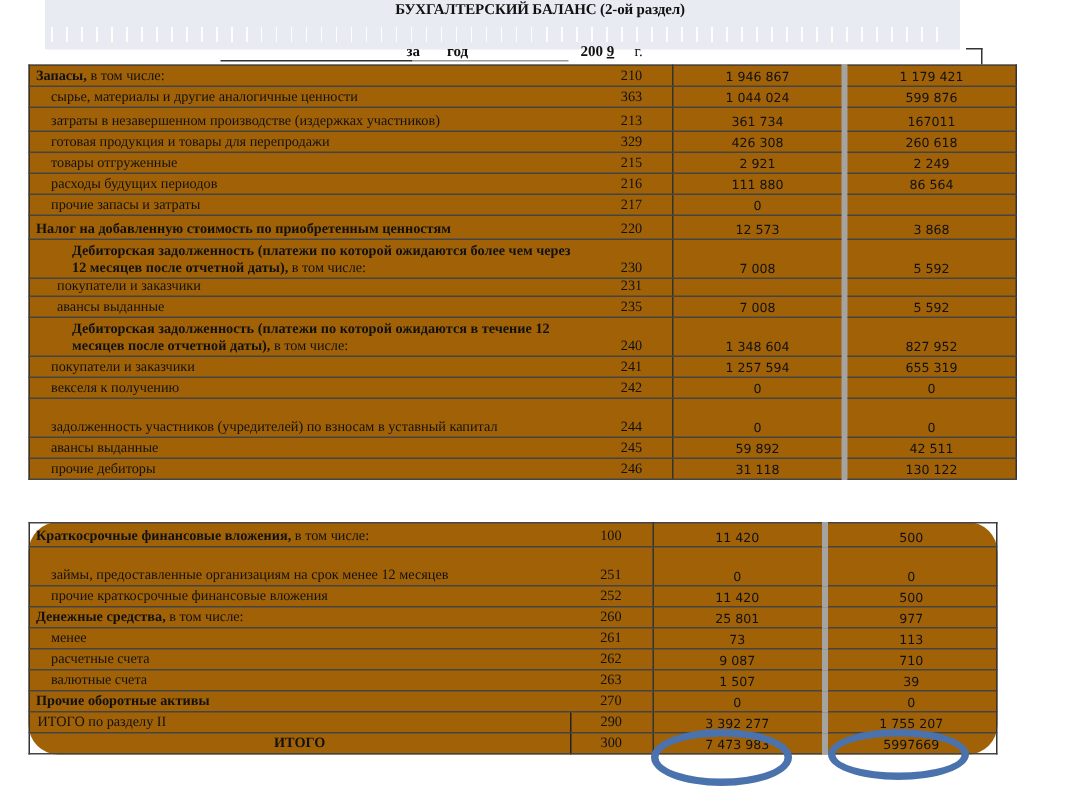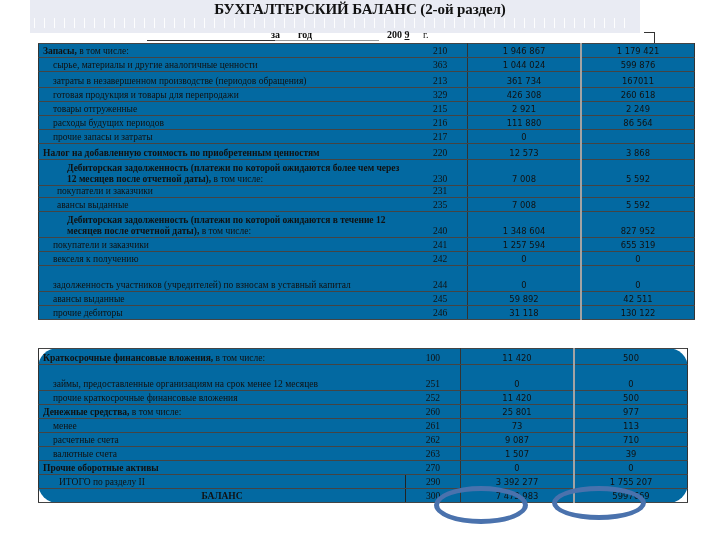--- a/index.html
+++ b/index.html
@@ -9,54 +9,54 @@
   }
   .header-band {
     position: absolute; left: 30px; top: 0; width: 610px; height: 33px; background: #e9ebf3;
   }
   .header-dots {
     position: absolute; left: 34px; top: 18px; width: 600px; height: 10px;
     background-image: repeating-linear-gradient(90deg, rgba(255,255,255,0.9) 0 1px, transparent 1px 10px);
   }
   .title {
     position: absolute; left: 0; top: 1px; width: 720px; text-align: center;
-    font-weight: bold; font-size: 15px; letter-spacing: -0.1px;
+    font-weight: bold; font-size: 10px; letter-spacing: -0.1px;
   }
   .period {
     position: absolute; top: 29px; font-weight: bold; font-size: 10px;
   }
   .period.za { left: 271px; }
   .period.god { left: 298px; }
   .period.year { left: 387px; }
   .period.year .und { text-decoration: underline; }
   .period.g { left: 423px; font-weight: normal; font-size: 10px; }
   .hline-under { position: absolute; left: 147px; top: 40px; width: 128px; border-top: 1.5px solid #333; }
   .hline-under2 { position: absolute; left: 275px; top: 40px; width: 104px; border-top: 1.5px solid #999; }
   .tr-corner {
     position: absolute; left: 644px; top: 32px; width: 10px; height: 10px;
     border-top: 1.5px solid #333; border-right: 1.5px solid #333;
   }
 
   table.bal {
-    position: absolute; left: 38px; border-collapse: collapse; background: #0369a1;
+    position: absolute; left: 19px; border-collapse: collapse; background: #a16207;
     font-size: 9.5px; table-layout: fixed;
   }
   table.bal td {
     border-top: 1px solid #444; border-bottom: 1px solid #444; padding: 0 4px;
     line-height: 11px; vertical-align: bottom; white-space: nowrap;
   }
   table.bal td.name { width: 342px; border-left: 1.5px solid #333; }
   table.bal td.code { width: 46px; text-align: center; border-right: 1.5px solid #333; }
-  table.bal td.v1 { width: 104px; text-align: center; border-right: 2px solid #a3a3a3; font-family: "DejaVu Sans", sans-serif; font-size: 8.4px; }
+  table.bal td.v1 { width: 104px; text-align: center; border-right: 4px solid #a3a3a3; font-family: "DejaVu Sans", sans-serif; font-size: 8.4px; }
   table.bal td.v2 { width: 104px; text-align: center; border-right: 1.5px solid #333; font-family: "DejaVu Sans", sans-serif; font-size: 8.4px; }
   table.bal td.name.wrap { white-space: normal; padding-left: 28px; }
   table.bal td.name.indent { padding-left: 14px; }
   table.bal td.name.indent2 { padding-left: 18px; }
   table.bal td.name.center { text-align: center; }
-  table.bal td.name.itogo { padding-left: 20px; border-right: 1.5px solid #222; }
+  table.bal td.name.itogo { padding-left: 5px; border-right: 1.5px solid #222; }
   table.bal td.name.balans { font-weight: bold; border-right: 1.5px solid #222; }
   table.bal td .b { font-weight: bold; }
   table.bal tr.h13 td { height: 13px; }
   table.bal tr.h15 td { height: 15px; }
   table.bal tr.h11 td { height: 11px; }
   table.bal tr.h26 td { height: 25px; }
   .t1 { top: 43px; }
   .t2 { top: 348px; border-radius: 20px; }
 
   .ellipse {
@@ -89,21 +89,21 @@
       <td class="v1">1 946 867</td>
       <td class="v2">1 179 421</td>
     </tr>
     <tr class="h13">
       <td class="name indent">сырье, материалы и другие аналогичные ценности</td>
       <td class="code">363</td>
       <td class="v1">1 044 024</td>
       <td class="v2">599 876</td>
     </tr>
     <tr class="h15">
-      <td class="name indent">затраты в незавершенном производстве (периодов обращения)</td>
+      <td class="name indent">затраты в незавершенном производстве (издержках участников)</td>
       <td class="code">213</td>
       <td class="v1">361 734</td>
       <td class="v2">167011</td>
     </tr>
     <tr class="h13">
       <td class="name indent">готовая продукция и товары для перепродажи</td>
       <td class="code">329</td>
       <td class="v1">426 308</td>
       <td class="v2">260 618</td>
     </tr>
@@ -238,21 +238,21 @@
       <td class="v1">0</td>
       <td class="v2">0</td>
     </tr>
     <tr class="h13">
       <td class="name itogo">ИТОГО по разделу II</td>
       <td class="code">290</td>
       <td class="v1">3 392 277</td>
       <td class="v2">1 755 207</td>
     </tr>
     <tr class="h13">
-      <td class="name balans center"><span>БАЛАНС</span><span></span></td>
+      <td class="name balans center"><span>ИТОГО</span><span></span></td>
       <td class="code">300</td>
       <td class="v1">7 473 983</td>
       <td class="v2">5997669</td>
     </tr>
   </tbody>
 </table>
 
 <div class="ellipse e1" style="border-color: rgb(74, 114, 173);"></div>
 <div class="ellipse e2" style="border-color: rgb(74, 114, 173);"></div>
 

